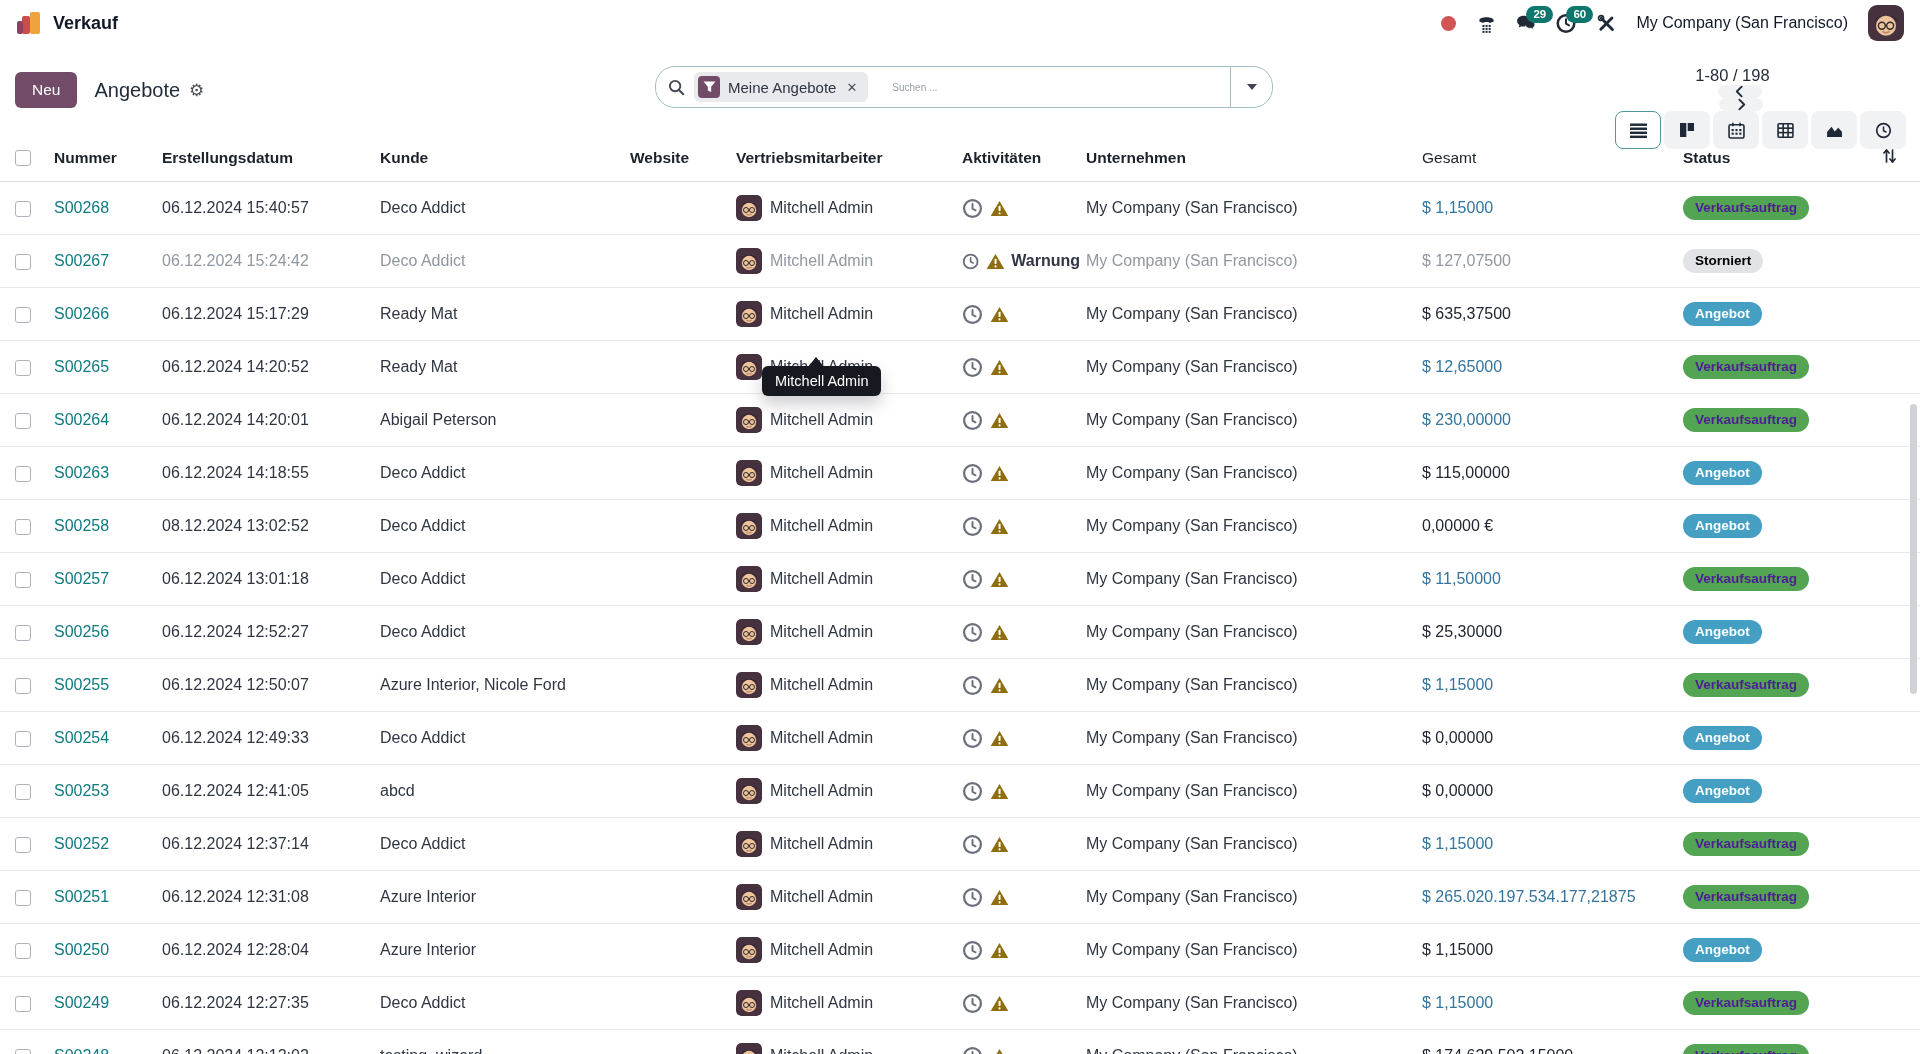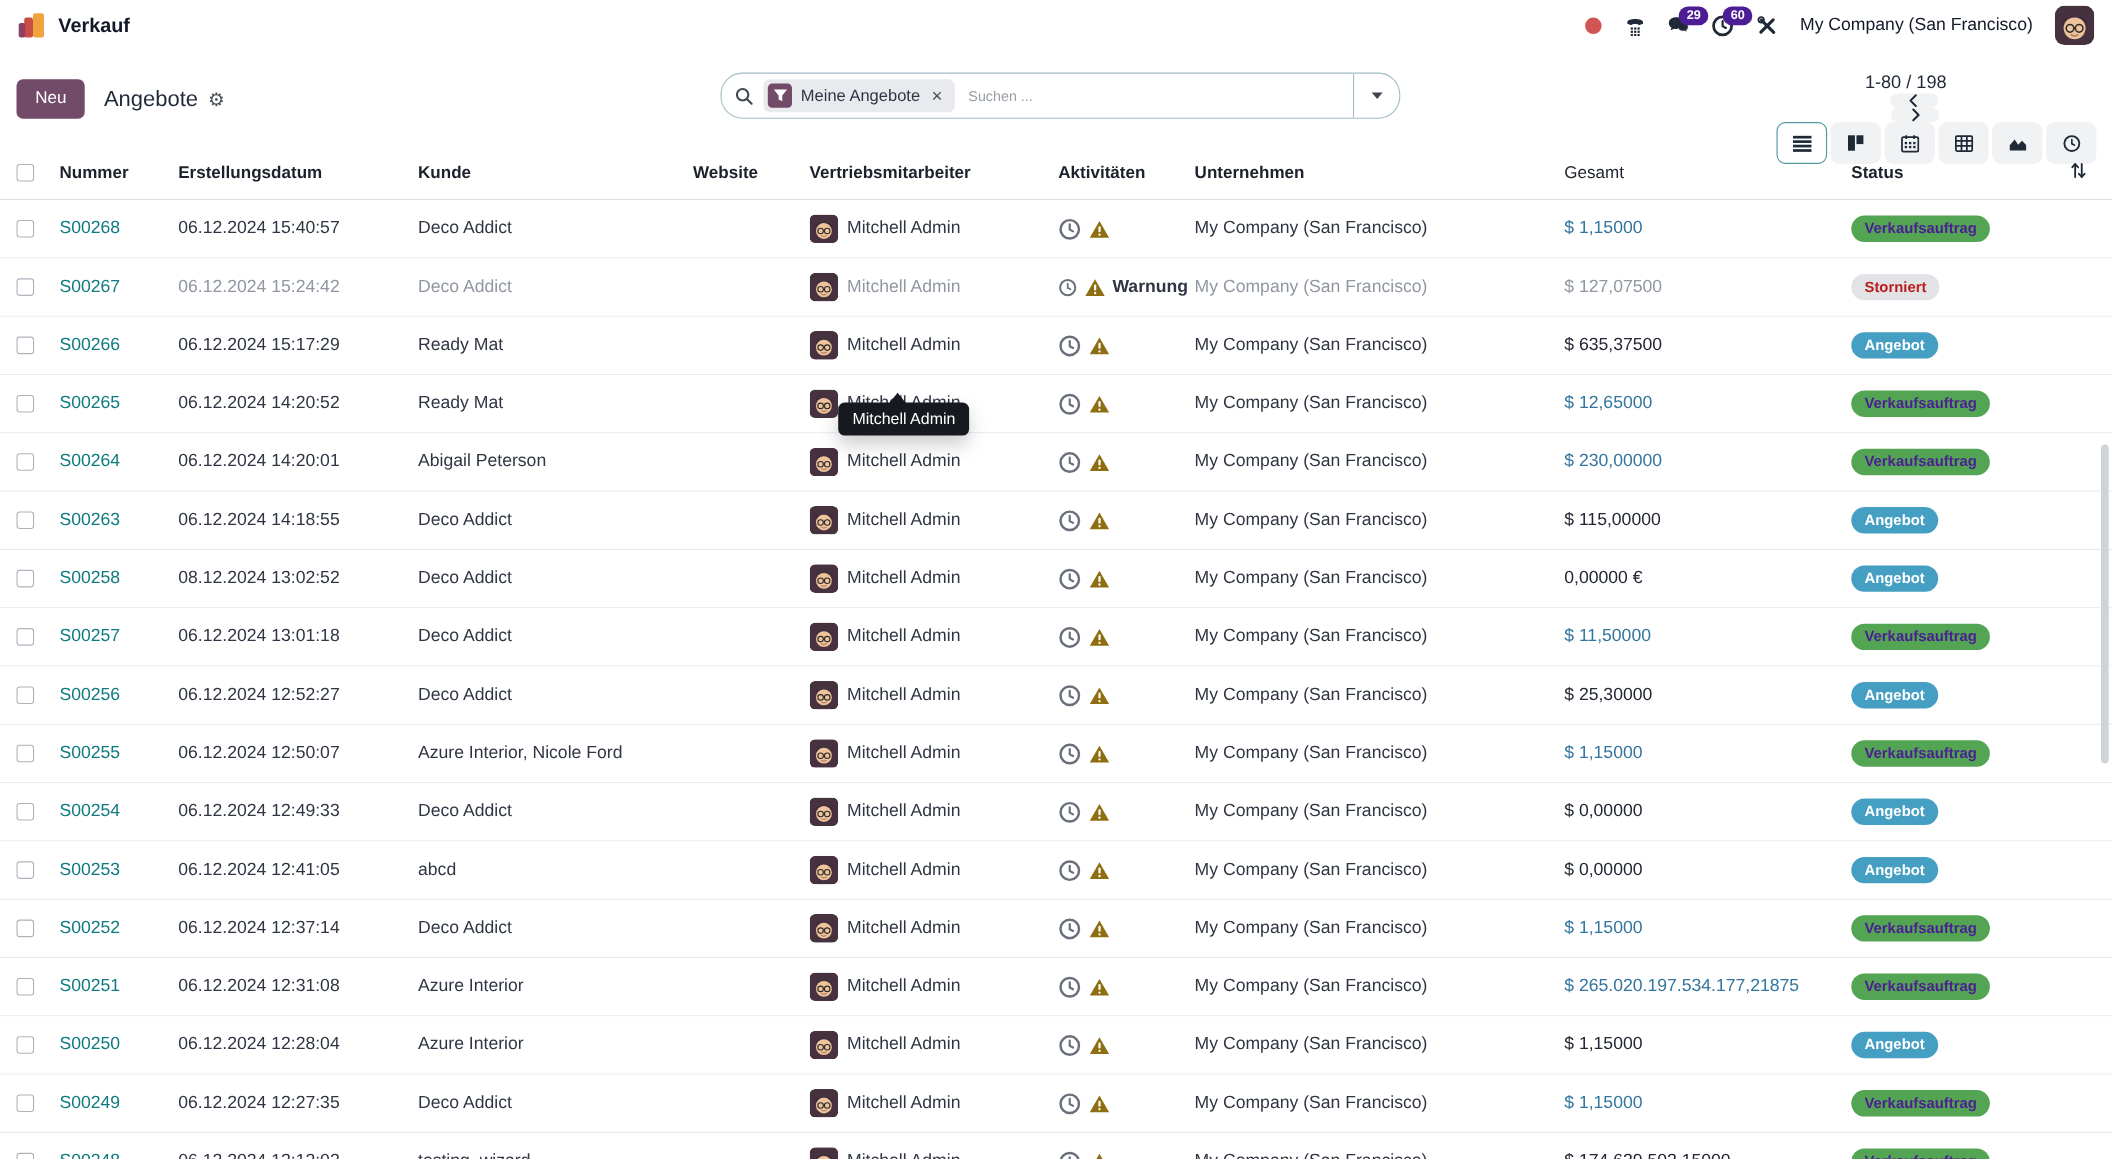--- a/index.html
+++ b/index.html
@@ -7,42 +7,42 @@
     font-family:"Liberation Sans", sans-serif; color:#2f3542; }
 
   
   .navbar { height:46px; display:flex; align-items:center; padding:0 16px 0 14px; background:#fff; }
   .brand { display:flex; align-items:center; gap:9px; margin-right:26px; }
   .app-name { font-size:18px; font-weight:700; color:#111827; }
   .nav-menu { display:flex; align-items:center; gap:30px; font-size:15.5px; color:#1f2937; }
   .nav-menu span { cursor:pointer; }
   .systray { margin-left:auto; display:flex; align-items:center; gap:20px; }
   .tray-ico { position:relative; width:20px; height:20px; display:flex; align-items:center; justify-content:center; }
-  .tray-badge { position:absolute; top:-7px; left:10px; background:#4c1d95; color:#fff; font-size:11.5px;
+  .tray-badge { position:absolute; top:-7px; left:10px; background:#0f766e; color:#fff; font-size:11.5px;
     font-weight:700; padding:1.5px 7px; border-radius:10px; line-height:1.2; }
   .rec-dot { width:15px; height:15px; border-radius:50%; background:#d25555; }
   .company-name { font-size:16px; color:#111827; }
   .avatar-lg { width:36px; height:36px; border-radius:9px; overflow:hidden; display:block; }
 
   
   .control-panel { height:88px; display:flex; align-items:center; padding:0 20px 0 15px; }
   .btn-new { background:#714B67; color:#fff; border:none; border-radius:6px; padding:9px 17px;
     font-size:15.5px; font-weight:500; cursor:pointer; font-family:inherit; }
   .view-title { display:flex; align-items:center; gap:9px; margin-left:17px; }
   .view-title h1 { font-size:20px; font-weight:500; color:#1f2937; }
   .gear { font-size:17px; color:#4a4f58; cursor:pointer; line-height:1; }
 
   .searchbox { position:absolute; left:655px; top:66px; width:618px; height:42px;
     border:1px solid #a3bec4; border-radius:20px; display:flex; align-items:center; background:#fff; }
   .searchbox .mag { margin:0 9px 0 12px; display:flex; }
   .facet { display:flex; align-items:center; gap:8px; background:#e8eaee; border-radius:6px; height:30px; padding:0 9px 0 4px; }
   .facet-funnel { width:22px; height:22px; background:#714B67; border-radius:4px; display:flex; align-items:center; justify-content:center; }
   .facet-label { font-size:15px; color:#2f3542; }
   .facet-x { font-size:13px; color:#4a4f58; cursor:pointer; padding:0 2px; }
-  .search-placeholder { margin-left:12px; font-size:13px; color:#9aa0a8; flex:1 1 auto; }
+  .search-placeholder { margin-left:24px; font-size:10px; color:#9aa0a8; flex:1 1 auto; }
   .search-caret { width:42px; align-self:stretch; border-left:1px solid #a3bec4; display:flex;
     align-items:center; justify-content:center; cursor:pointer; }
   .caret-down { width:0; height:0; border-left:5px solid transparent; border-right:5px solid transparent;
     border-top:6px solid #3f4450; }
 
   .cp-right { position:absolute; right:14px; top:66px; display:flex; align-items:center; height:42px;flex-direction:column; }
   .pager-text { font-size:16.5px; color:#1f2937; margin-right:14px; }
   .pg-btn { width:44px; height:38px; background:#f1f2f4; border:none; border-radius:8px; display:flex;
     align-items:center; justify-content:center; cursor:pointer; }
   .pg-btn + .pg-btn { margin-left:3px; }
@@ -66,21 +66,21 @@
   .avatar-sm { width:26px; height:26px; border-radius:5px; overflow:hidden; flex:0 0 auto; display:block; }
   .activity-cell { padding-left:6px; display:flex; align-items:center; gap:7px; }
   .c-company { padding-left:6px; }
   .total-cell { padding-right:0; font-weight:400; }
   .total-cell.teal { color:#33759e; }
   .total-cell.dark { color:#222733; }
   .status-cell { padding-left:13px; }
   .badge { display:inline-block; font-size:13.5px; font-weight:700; padding:4px 12px; border-radius:999px; line-height:1.25; }
   .badge.success { background:#53a453; color:#4c1d95; }
   .badge.info { background:#449fc3; color:#fff; }
-  .badge.muted { background:#e2e3e6; color:#b91c1c; }
+  .badge.muted { background:#e2e3e6; color:#000000; }
   .adjust-cell { text-align:right; padding-right:22px; }
 
   .body-row.muted .c-date, .body-row.muted .c-customer, .body-row.muted .c-salesperson,
   .body-row.muted .c-company, .body-row.muted .total-cell { color:#9097a1; }
 
   .warning-wrap { display:flex; align-items:center; gap:6px; color:#2f3542;font-weight:bold; }
 
   
   .tooltip { position:absolute; left:30px; top:12px; background:#16191f; color:#fff; font-size:14.5px;
     padding:7px 13px; border-radius:6px; z-index:5; box-shadow:0 8px 16px rgba(60,60,70,.25); white-space:nowrap; }

